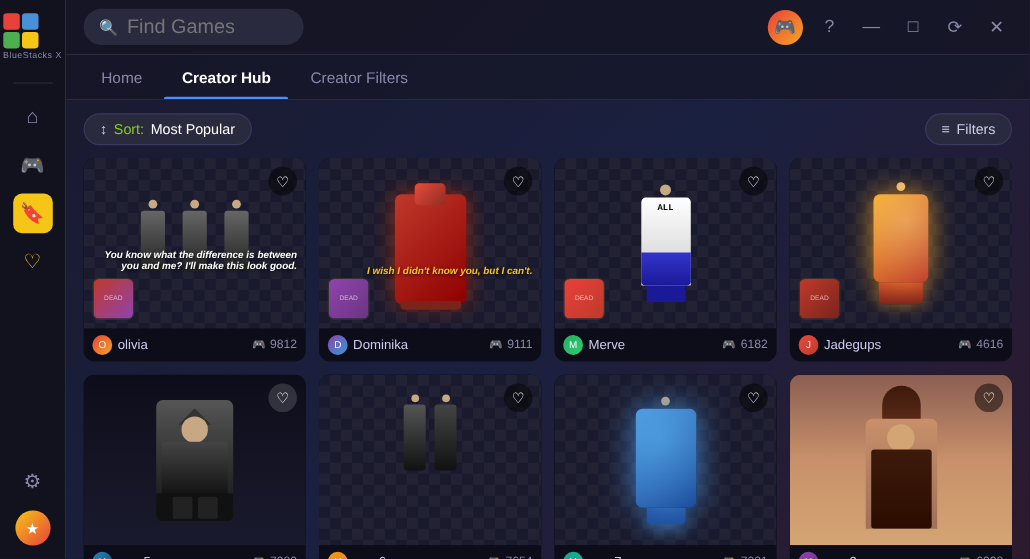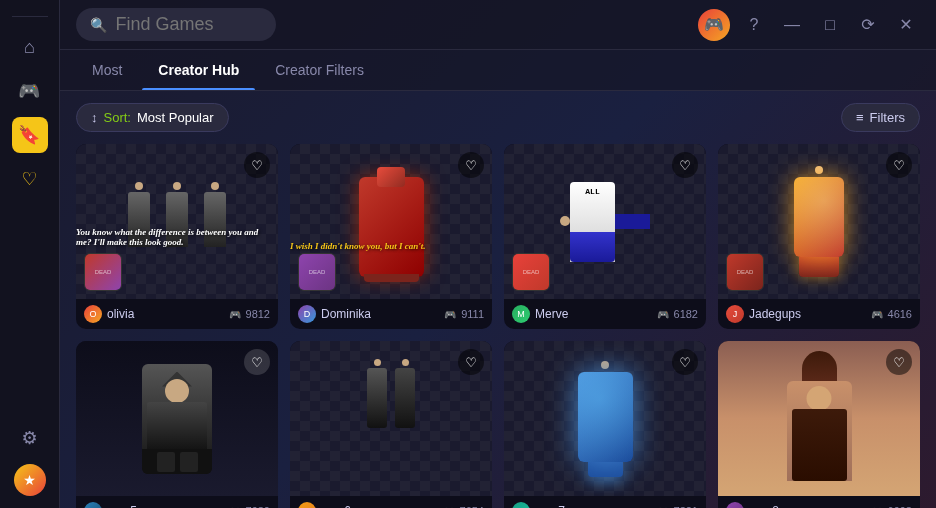--- a/index.html
+++ b/index.html
@@ -351,45 +351,53 @@
       background: linear-gradient(180deg, #1a1a2e 0%, #2a1a0a 100%);
     }
     .card7-bg {
       background: radial-gradient(circle at center, #0a1a4a 0%, #1a1a2e 70%);
     }
 
     
     .card-overlay-text {
       position: absolute;
       bottom: 50px;
-      left: 0;
+      left: 12px;
       right: 8px;
       font-size: 10px;
       color: #fff;
       text-shadow: 1px 1px 3px rgba(0,0,0,0.8);
       font-style: italic;
-      text-align: left;
+      text-align: right;
       font-weight: 600;
-      font-family: Liberation Serif, serif;
     }
     .card-overlay-text.yellow { color: #f5c518; }
 
     .user-avatar-1 { background: linear-gradient(135deg, #e8413a, #f5a623); }
     .user-avatar-2 { background: linear-gradient(135deg, #8e44ad, #3498db); }
     .user-avatar-3 { background: linear-gradient(135deg, #27ae60, #2ecc71); }
     .user-avatar-4 { background: linear-gradient(135deg, #e74c3c, #c0392b); }
     .user-avatar-5 { background: linear-gradient(135deg, #2980b9, #1a5276); }
     .user-avatar-6 { background: linear-gradient(135deg, #f39c12, #e67e22); }
     .user-avatar-7 { background: linear-gradient(135deg, #16a085, #1abc9c); }
     .user-avatar-8 { background: linear-gradient(135deg, #8e44ad, #6c3483); }
   </style>
 </head>
 <body>
 
 <div class="sidebar">
+  <div class="sidebar-logo">
+    <div class="logo-grid">
+      <div class="logo-cell red"></div>
+      <div class="logo-cell blue"></div>
+      <div class="logo-cell green"></div>
+      <div class="logo-cell yellow"></div>
+    </div>
+    <div class="sidebar-brand">BlueStacks X</div>
+  </div>
 
   <div class="sidebar-divider"></div>
 
   <div class="sidebar-icon" title="Home">
     <span>⌂</span>
   </div>
   <div class="sidebar-icon" title="Store">
     <span>🎮</span>
   </div>
   <div class="sidebar-icon active" title="Creator">
@@ -432,21 +440,21 @@
       <div class="header-icon-btn">
         <span>⟳</span>
       </div>
       <div class="header-icon-btn">
         <span>✕</span>
       </div>
     </div>
   </div>
 
   <div class="nav-tabs">
-    <div class="nav-tab">Most</div>
+    <div class="nav-tab">Home</div>
     <div class="nav-tab active">Creator Hub</div>
     <div class="nav-tab">Creator Filters</div>
   </div>
 
   <div class="toolbar">
     <div class="sort-btn">
       <span>↕</span>
       <span class="sort-label">Sort:</span>
       <span class="sort-value">Most Popular</span>
     </div>
@@ -527,21 +535,21 @@
           <div class="card-count">
             <span class="card-count-icon">🎮</span>
             <span>9111</span>
           </div>
         </div>
       </div>
 
       <div class="card">
         <div class="card-image">
           <div class="card-bg checker card3-bg">
-            <div style="display:flex;flex-direction:row;align-items:center;justify-content:center;height:100%;font-family:Liberation Mono, monospace;">
+            <div style="display:flex;flex-direction:column;align-items:center;justify-content:center;height:100%;font-family:Liberation Mono, monospace;">
               <div style="width:10px;height:10px;background:#c8a882;border-radius:50%;margin-bottom:2px;"></div>
               <div style="width:45px;height:80px;background:linear-gradient(180deg,#ffffff 0%,#cccccc 100%);border-radius:4px 4px 0 0;position:relative;">
                 <div style="position:absolute;top:5px;left:50%;transform:translateX(-50%);font-size:8px;color:#000;font-weight:bold;">ALL</div>
                 <div style="position:absolute;bottom:0;left:0;right:0;height:30px;background:linear-gradient(180deg,#3333cc,#1a1a99);border-radius:0 0 4px 4px;"></div>
               </div>
               <div style="width:35px;height:15px;background:#1a1a99;"></div>
             </div>
           </div>
           <div class="card-heart">
             <span>♡</span>

